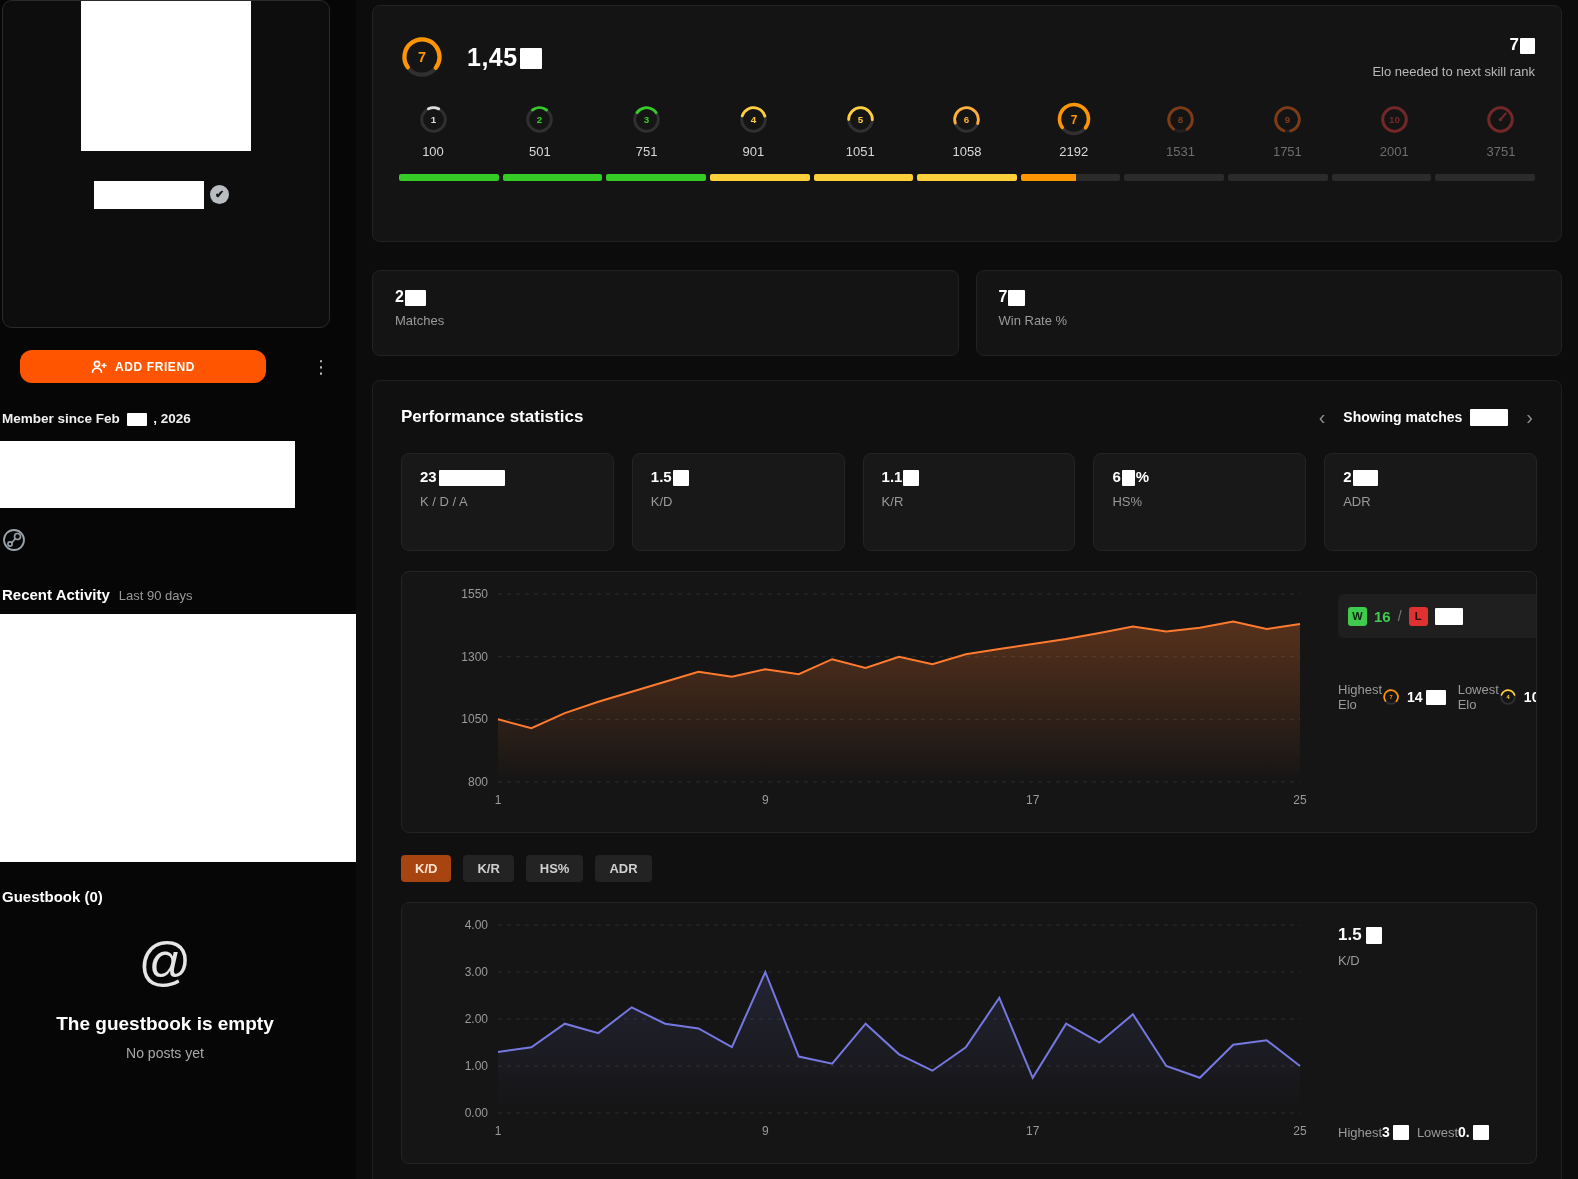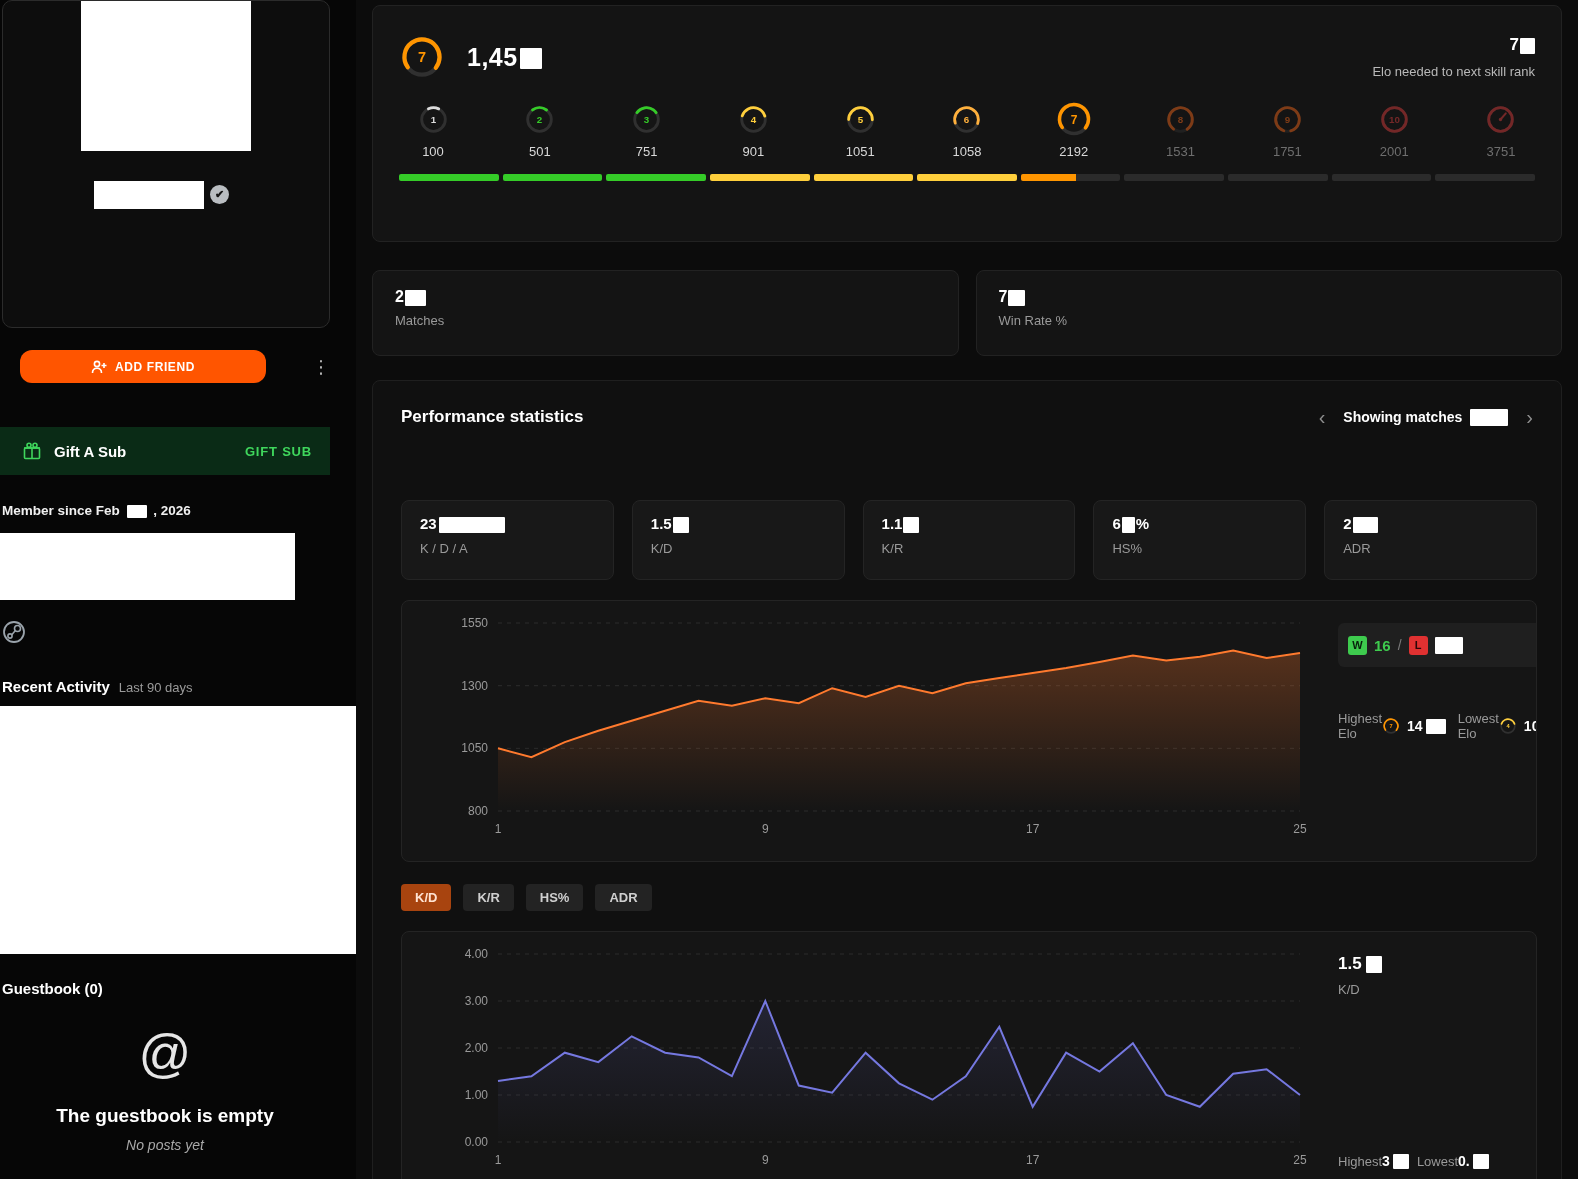--- a/index.html
+++ b/index.html
@@ -41,21 +41,21 @@
   .bio-box { margin-top:15px; width:295px; height:67px; background:#fff; }
   .steam-row { margin:20px 0 0 2px; }
   .activity-head { margin:34px 0 0 2px; display:flex; align-items:baseline; gap:9px; }
   .activity-title { font-weight:bold; font-size:15px; }
   .activity-range { color:#9a9a9a; font-size:13px; }
   .activity-box { margin-top:11px; width:356px; height:248px; background:#fff; }
   .guestbook-title { margin:26px 0 0 2px; font-weight:bold; font-size:15px; }
   .guestbook-empty { width:330px; text-align:center; margin-top:26px; }
   .at-glyph { font-size:52px; color:#e6e6e6; font-weight:400; }
   .gb-empty-title { margin-top:22px; font-size:19px; font-weight:bold; }
-  .gb-empty-sub { margin-top:10px; font-size:14px; color:#a9a9a9;font-style:italic; }
+  .gb-empty-sub { margin-top:10px; font-size:14px; color:#a9a9a9; }
 
   
   .main { position:absolute; left:372px; top:0; width:1190px; }
 
   .elo-card { background:#141414; border:1px solid #222; border-radius:8px; height:237px; padding:0 26px; }
   .elo-top { display:flex; align-items:center; padding-top:28px; }
   .big-ring { width:46px; height:46px; }
   .current-elo { font-size:25px; font-weight:bold; margin-left:22px; letter-spacing:.5px; }
   .elo-right { margin-left:auto; text-align:right; }
   .elo-needed-val { font-size:17px; font-weight:bold; }
@@ -79,21 +79,21 @@
   .summary-label { margin-top:7px; color:#9a9a9a; font-size:13px; }
 
   .perf-section { margin-top:24px; background:#101010; border:1px solid #1f1f1f; border-radius:8px; padding:26px 24px 40px 28px; min-height:790px; }
   .perf-header { display:flex; align-items:center; }
   .perf-title { font-weight:bold; font-size:17px; }
   .pager { margin-left:auto; display:flex; align-items:center; gap:14px; }
   .chev-btn { background:none; border:none; color:#8f8f8f; font-size:20px; cursor:pointer; line-height:1; padding:0 4px; font-family:"Liberation Sans", sans-serif; }
   .showing { font-weight:bold; font-size:14px; display:flex; align-items:center; gap:8px; }
 
   .stat-row { display:flex; gap:18px; margin-top:26px; }
-  .stat-card { flex:1; height:80px; background:#181818; border:1px solid #242424; border-radius:8px; padding:14px 18px;margin-top:47px; }
+  .stat-card { flex:1; height:98px; background:#181818; border:1px solid #242424; border-radius:8px; padding:14px 18px; }
   .stat-value { font-size:15px; font-weight:bold; }
   .stat-label { margin-top:8px; color:#9a9a9a; font-size:13px; }
 
   .chart-card { margin-top:20px; background:#151515; border:1px solid #242424; border-radius:8px; height:262px; display:flex; overflow:hidden; }
   .chart { width:930px; height:262px; flex:0 0 930px; }
   .chart text { font-family:"Liberation Sans", sans-serif; font-size:12px; fill:#9a9a9a; }
 
   .chart-panel { flex:1; padding:22px 12px 20px 6px; display:flex; flex-direction:column; }
   .wl-box { background:#1f1f1f; border-radius:6px; height:44px; display:flex; align-items:center; padding:0 10px; gap:7px; cursor:pointer; }
   .wl-badge { width:19px; height:19px; border-radius:3px; display:flex; align-items:center; justify-content:center; font-size:11px; font-weight:bold; color:#08210c; }
@@ -137,31 +137,20 @@
       <svg class="icon-svg" width="16" height="14" viewBox="0 0 16 14">
         <circle cx="6" cy="4" r="2.6" fill="none" stroke="#fff" stroke-width="1.6"></circle>
         <path d="M1.5 13 C1.5 9.8 3.5 8.3 6 8.3 C8.5 8.3 10.5 9.8 10.5 13" fill="none" stroke="#fff" stroke-width="1.6"></path>
         <path d="M13 3 v5 M10.5 5.5 h5" stroke="#fff" stroke-width="1.6"></path>
       </svg>
       <span>ADD FRIEND</span>
     </button>
     <button class="dots-btn">⋮</button>
   </div>
 
-  <div class="gift-banner">
-    <svg class="icon-svg" width="20" height="20" viewBox="0 0 20 20">
-      <rect x="2.5" y="7" width="15" height="10.5" rx="1" fill="none" stroke="#3fd65c" stroke-width="1.6"></rect>
-      <line x1="2" y1="7" x2="18" y2="7" stroke="#3fd65c" stroke-width="1.6"></line>
-      <line x1="10" y1="7" x2="10" y2="17.5" stroke="#3fd65c" stroke-width="1.6"></line>
-      <circle cx="7" cy="4.2" r="2" fill="none" stroke="#3fd65c" stroke-width="1.6"></circle>
-      <circle cx="13" cy="4.2" r="2" fill="none" stroke="#3fd65c" stroke-width="1.6"></circle>
-    </svg>
-    <span class="gift-title">Gift A Sub</span>
-    <button class="gift-sub-btn">GIFT SUB</button>
-  </div>
 
   <div class="member-since">
     <span>Member since Feb</span>
     <span class="redact" style="width:20px;height:13px;margin:0 3px"></span>
     <span>, 2026</span>
   </div>
 
   <div class="bio-box"></div>
 
   <div class="steam-row">

